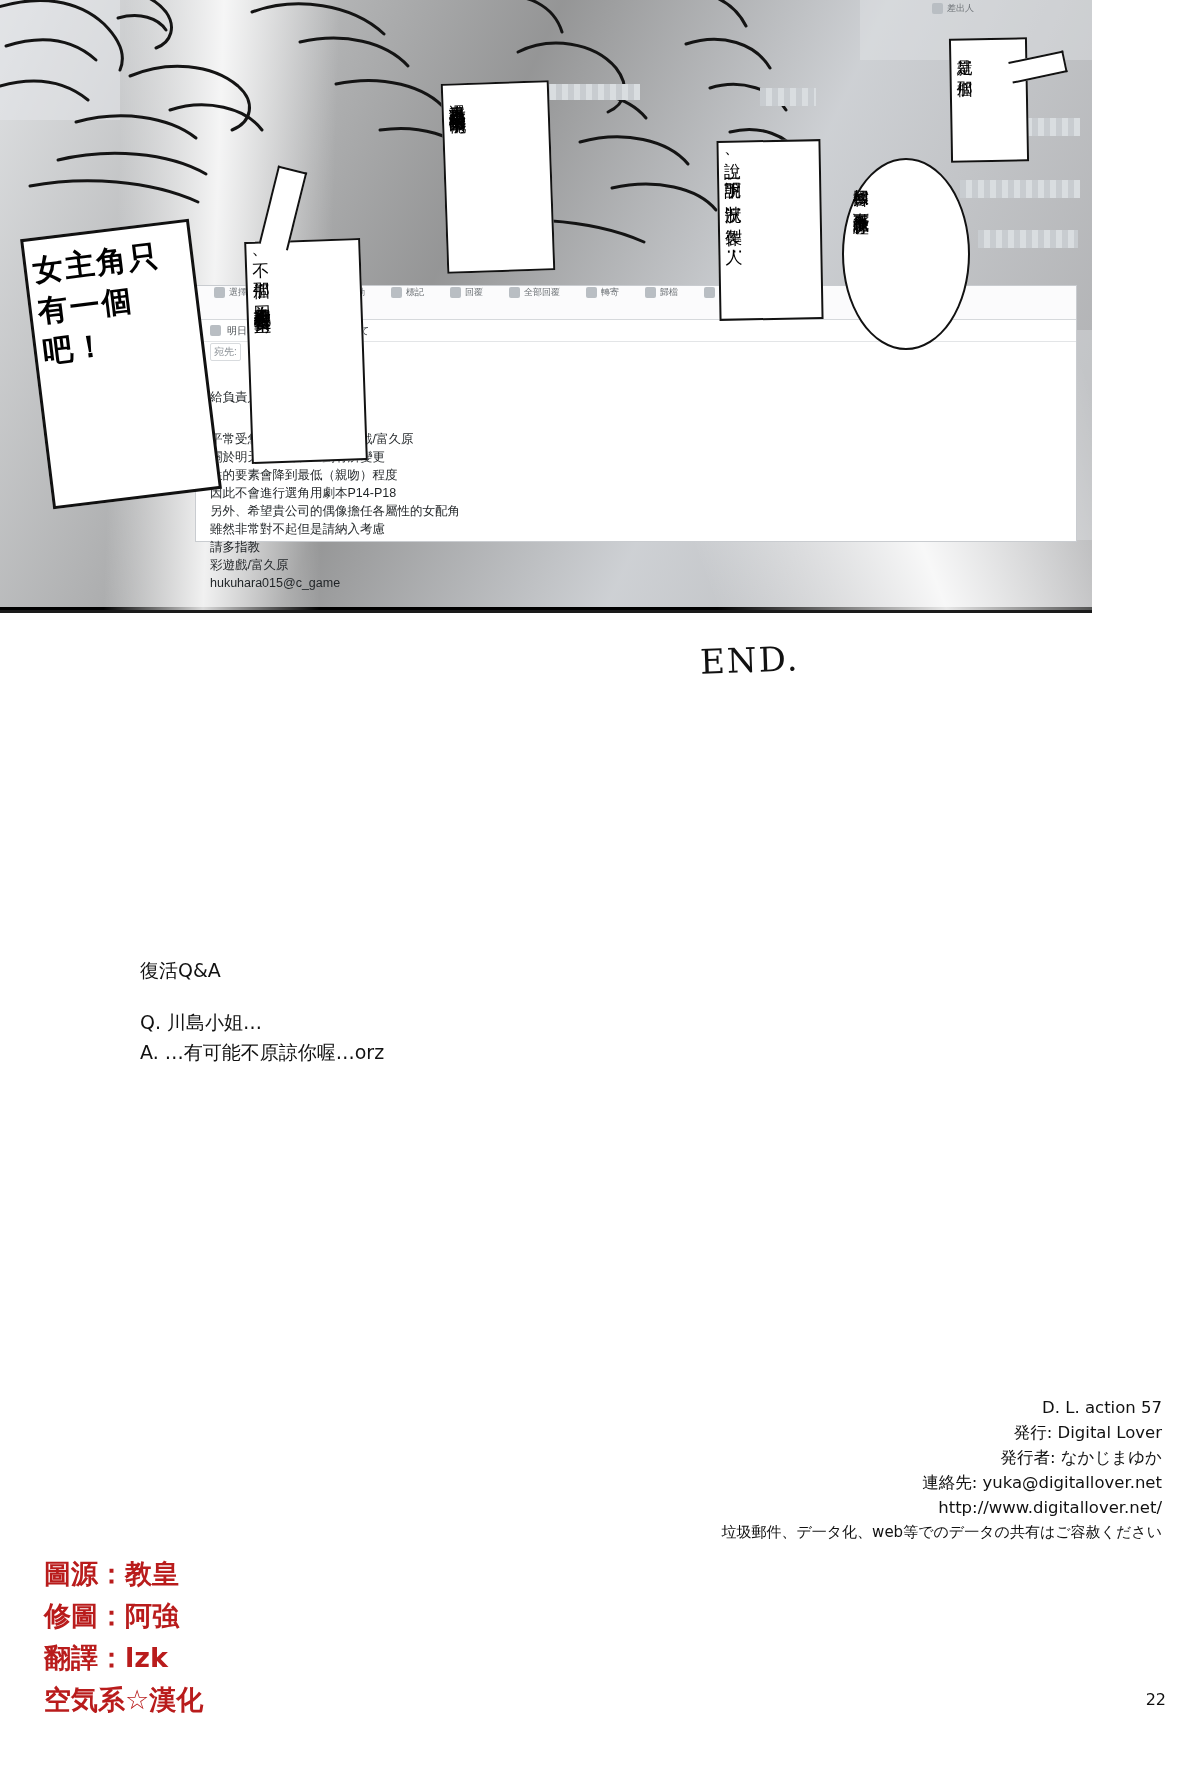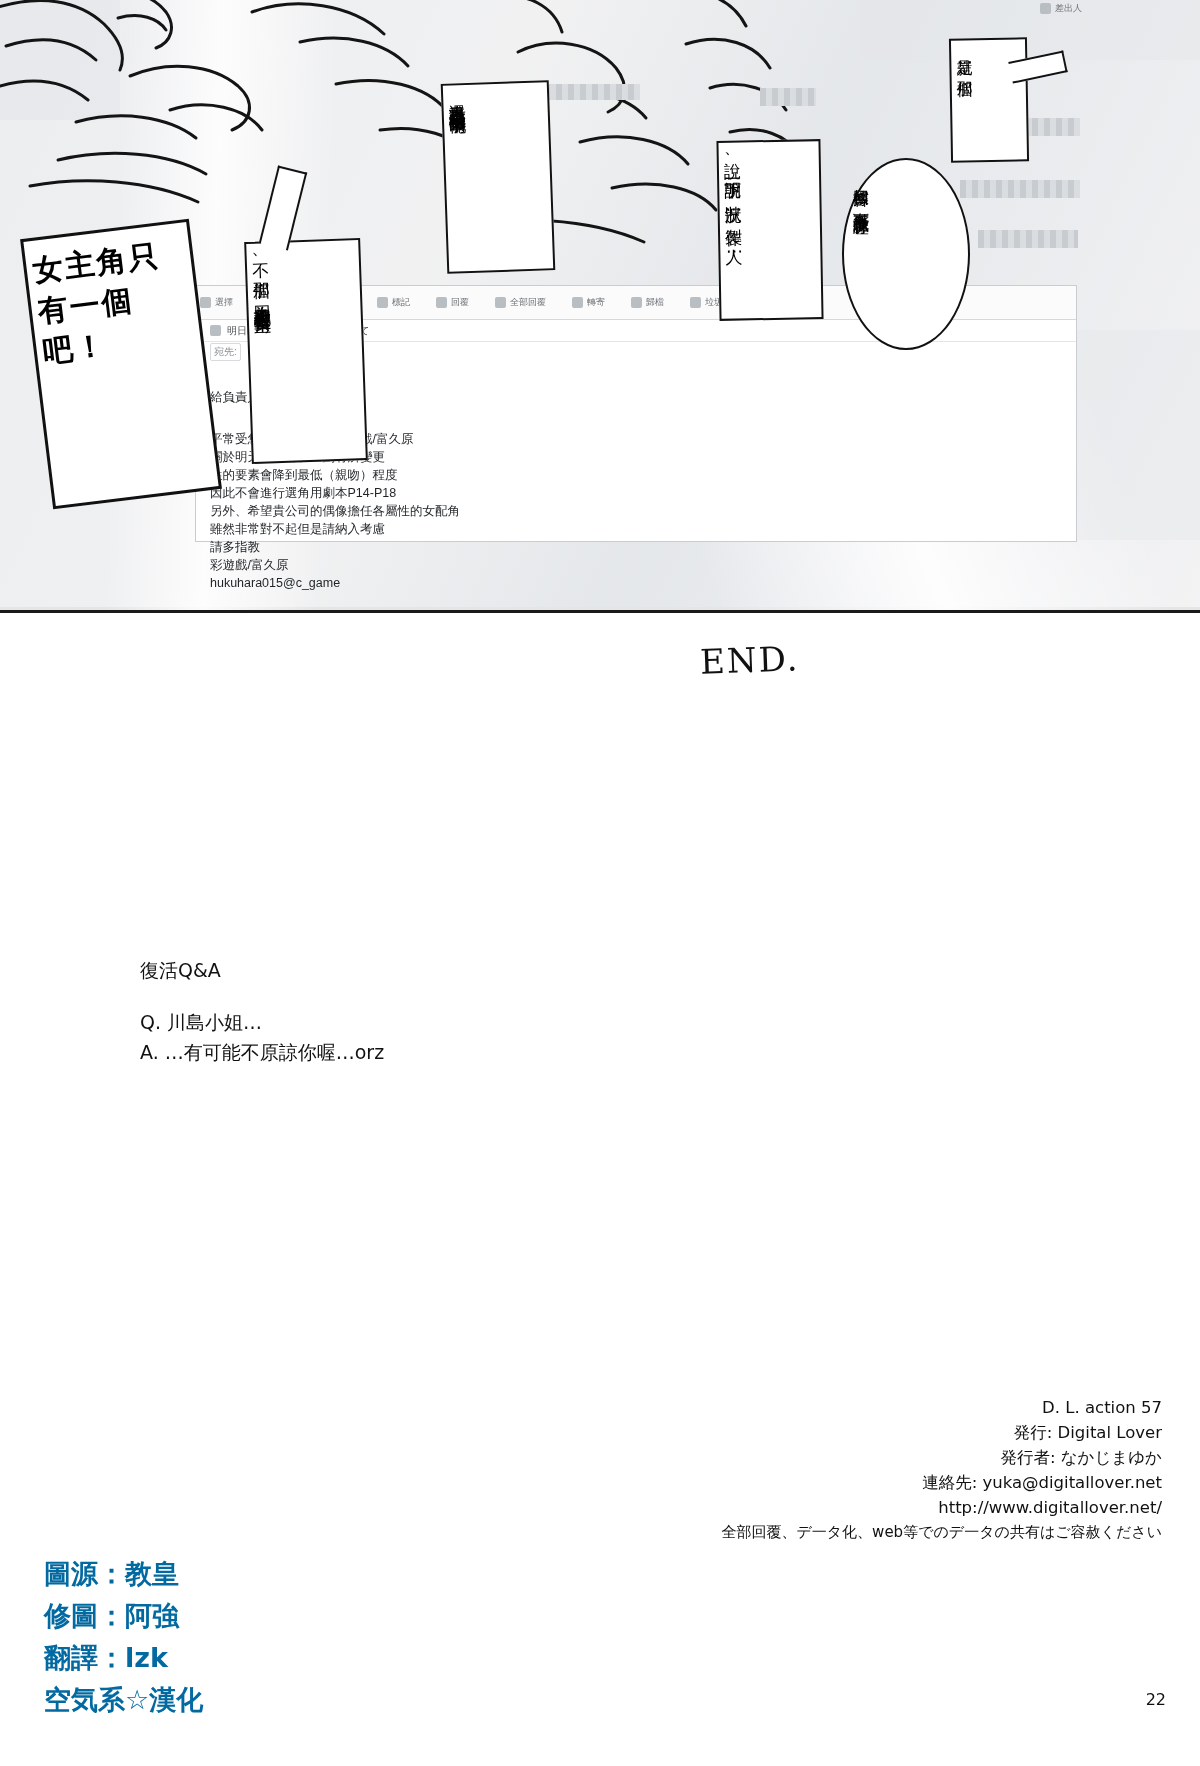--- a/index.html
+++ b/index.html
@@ -4,22 +4,22 @@
 <style>
   html,body{margin:0;padding:0;}
   body{
     width:1200px;height:1766px;position:relative;background:#ffffff;
     font-family:"Liberation Sans", sans-serif;overflow:hidden;
   }
   .page{position:absolute;inset:0;}
 
   
   .panel{
-    position:absolute;left:0;top:0;width:1200px;height:610px;
-    background:#e5e5e5;overflow:hidden;
+    position:absolute;left:0;top:0;width:1092px;height:610px;
+    background:#000000;overflow:hidden;
     border-bottom:3px solid #1a1a1a;
   }
   
   .bg-wash{
     position:absolute;left:0;top:0;width:1200px;height:607px;
     background:
       linear-gradient(115deg, rgba(236,238,240,0.95) 0%, rgba(248,249,250,0.6) 38%, rgba(228,231,235,0.9) 60%, rgba(250,250,252,0.65) 100%);
   }
   .bg-diag1{
     position:absolute;left:-80px;top:-40px;width:720px;height:700px;
@@ -42,21 +42,21 @@
   .hand svg, .lines svg{display:block;}
 
   
   .mailwin{
     position:absolute;left:195px;top:285px;width:880px;height:255px;
     background:#ffffff;border:1px solid #c9ccd0;
   }
   .mail-toolbar{
     position:absolute;left:0;top:0;width:880px;height:34px;
     border-bottom:1px solid #d6d9dc;background:#fbfbfc;
-    display:flex;align-items:center;gap:26px;padding:0 4px;box-sizing:border-box;
+    display:flex;align-items:flex-start;gap:26px;padding:0 18px;box-sizing:border-box;
     font-size:9px;color:#6b7074;
   }
   .tb-item{display:flex;align-items:center;gap:4px;white-space:nowrap;}
   .tb-ico{
     width:11px;height:11px;border-radius:2px;background:#b9bec3;display:inline-block;
   }
   .mail-subjectbar{
     position:absolute;left:0;top:34px;width:880px;height:22px;
     border-bottom:1px solid #e3e5e7;display:flex;align-items:center;gap:6px;
     padding-left:14px;box-sizing:border-box;font-size:10px;color:#4a4f53;
@@ -122,21 +122,21 @@
   .colophon{
     position:absolute;right:38px;top:1395px;width:620px;text-align:right;
     font-size:16.5px;line-height:25px;color:#111;
     font-family:"DejaVu Sans","Liberation Sans",sans-serif;
   }
   .colophon .last{font-size:15px;}
 
   
   .credits{
     position:absolute;left:44px;top:1553px;
-    font-size:27px;line-height:42px;color:#0369a1;font-weight:bold;
+    font-size:27px;line-height:42px;color:#b91c1c;font-weight:bold;
     font-family:"DejaVu Sans","Liberation Sans",sans-serif;
   }
 
   .pagenum{
     position:absolute;right:34px;top:1690px;font-size:16px;color:#111;
     font-family:"DejaVu Sans","Liberation Sans",sans-serif;
   }
 </style>
 </head>
 <body>
@@ -303,21 +303,21 @@
     <div>Q. 川島小姐…</div>
     <div>A. …有可能不原諒你喔…orz</div>
   </div>
 
   <div class="colophon">
     <div>D. L. action 57</div>
     <div>発行: Digital Lover</div>
     <div>発行者: なかじまゆか</div>
     <div>連絡先: yuka@digitallover.net</div>
     <div>http://www.digitallover.net/</div>
-    <div class="last">全部回覆、デ一タ化、web等でのデ一タの共有はご容赦ください</div>
+    <div class="last">垃圾郵件、デ一タ化、web等でのデ一タの共有はご容赦ください</div>
   </div>
 
   <div class="credits">
     <div>圖源：教皇</div>
     <div>修圖：阿強</div>
     <div>翻譯：lzk</div>
     <div>空気系☆漢化</div>
   </div>
 
   <div class="pagenum">22</div>

